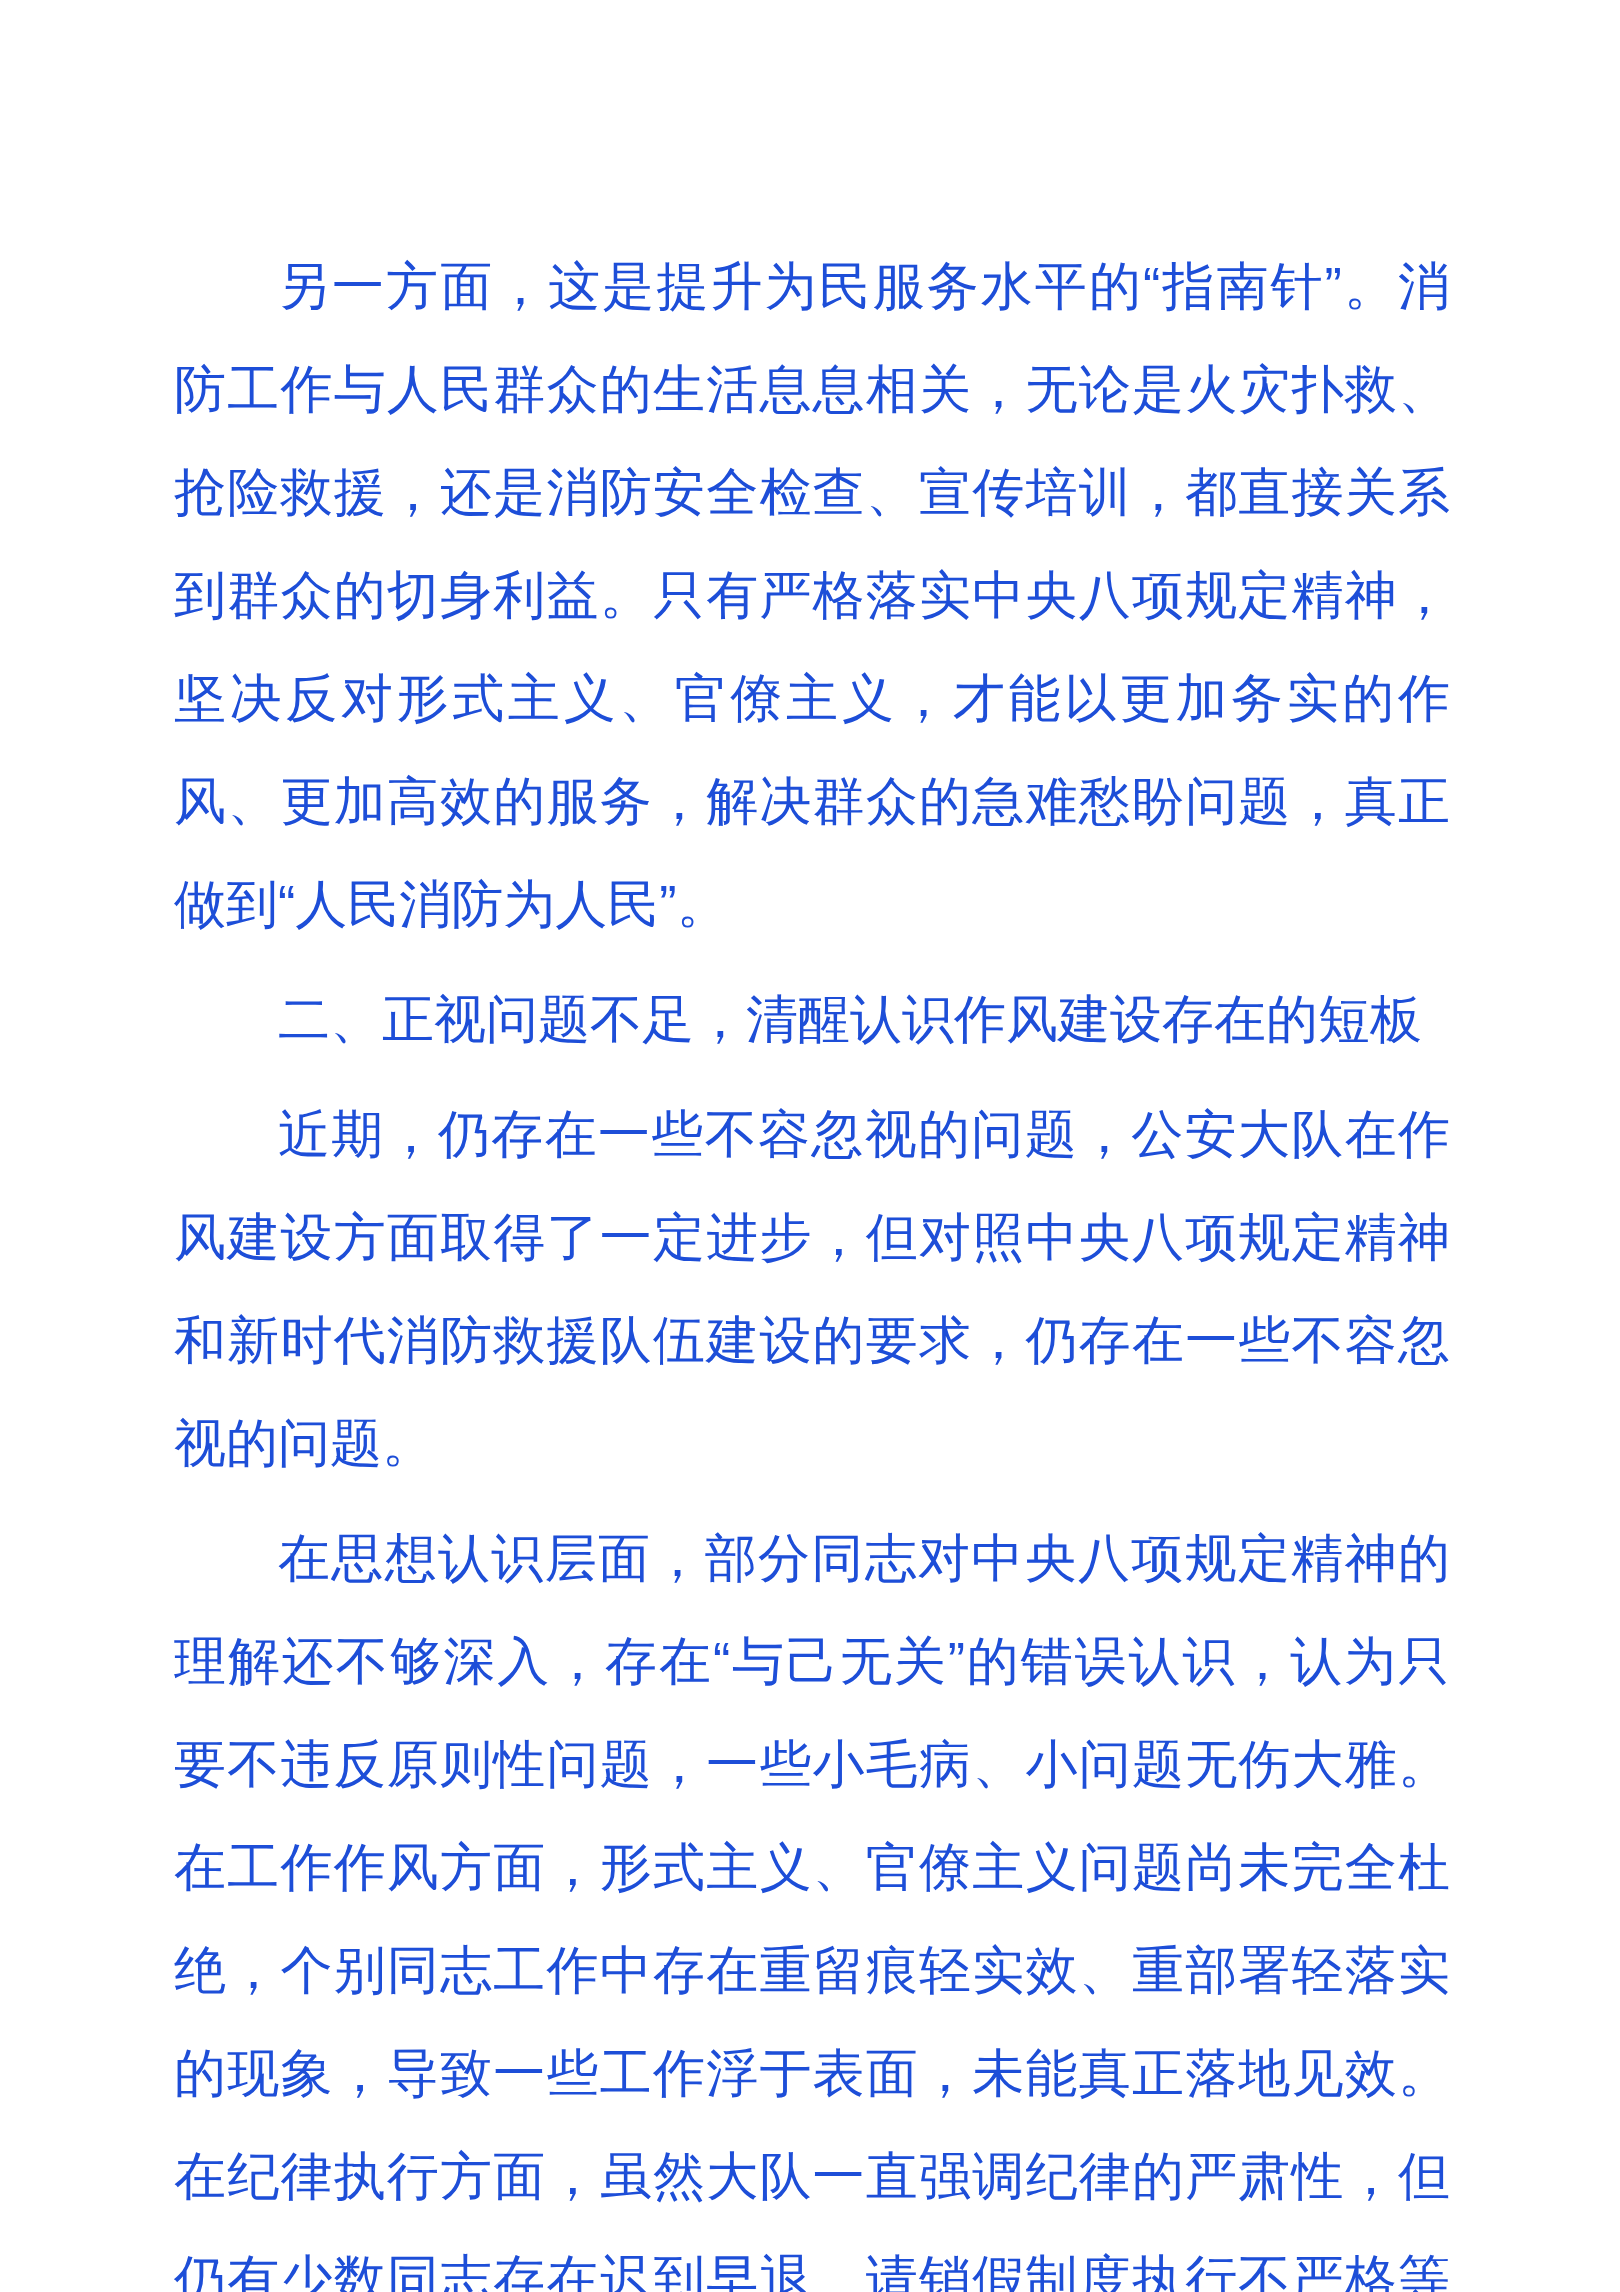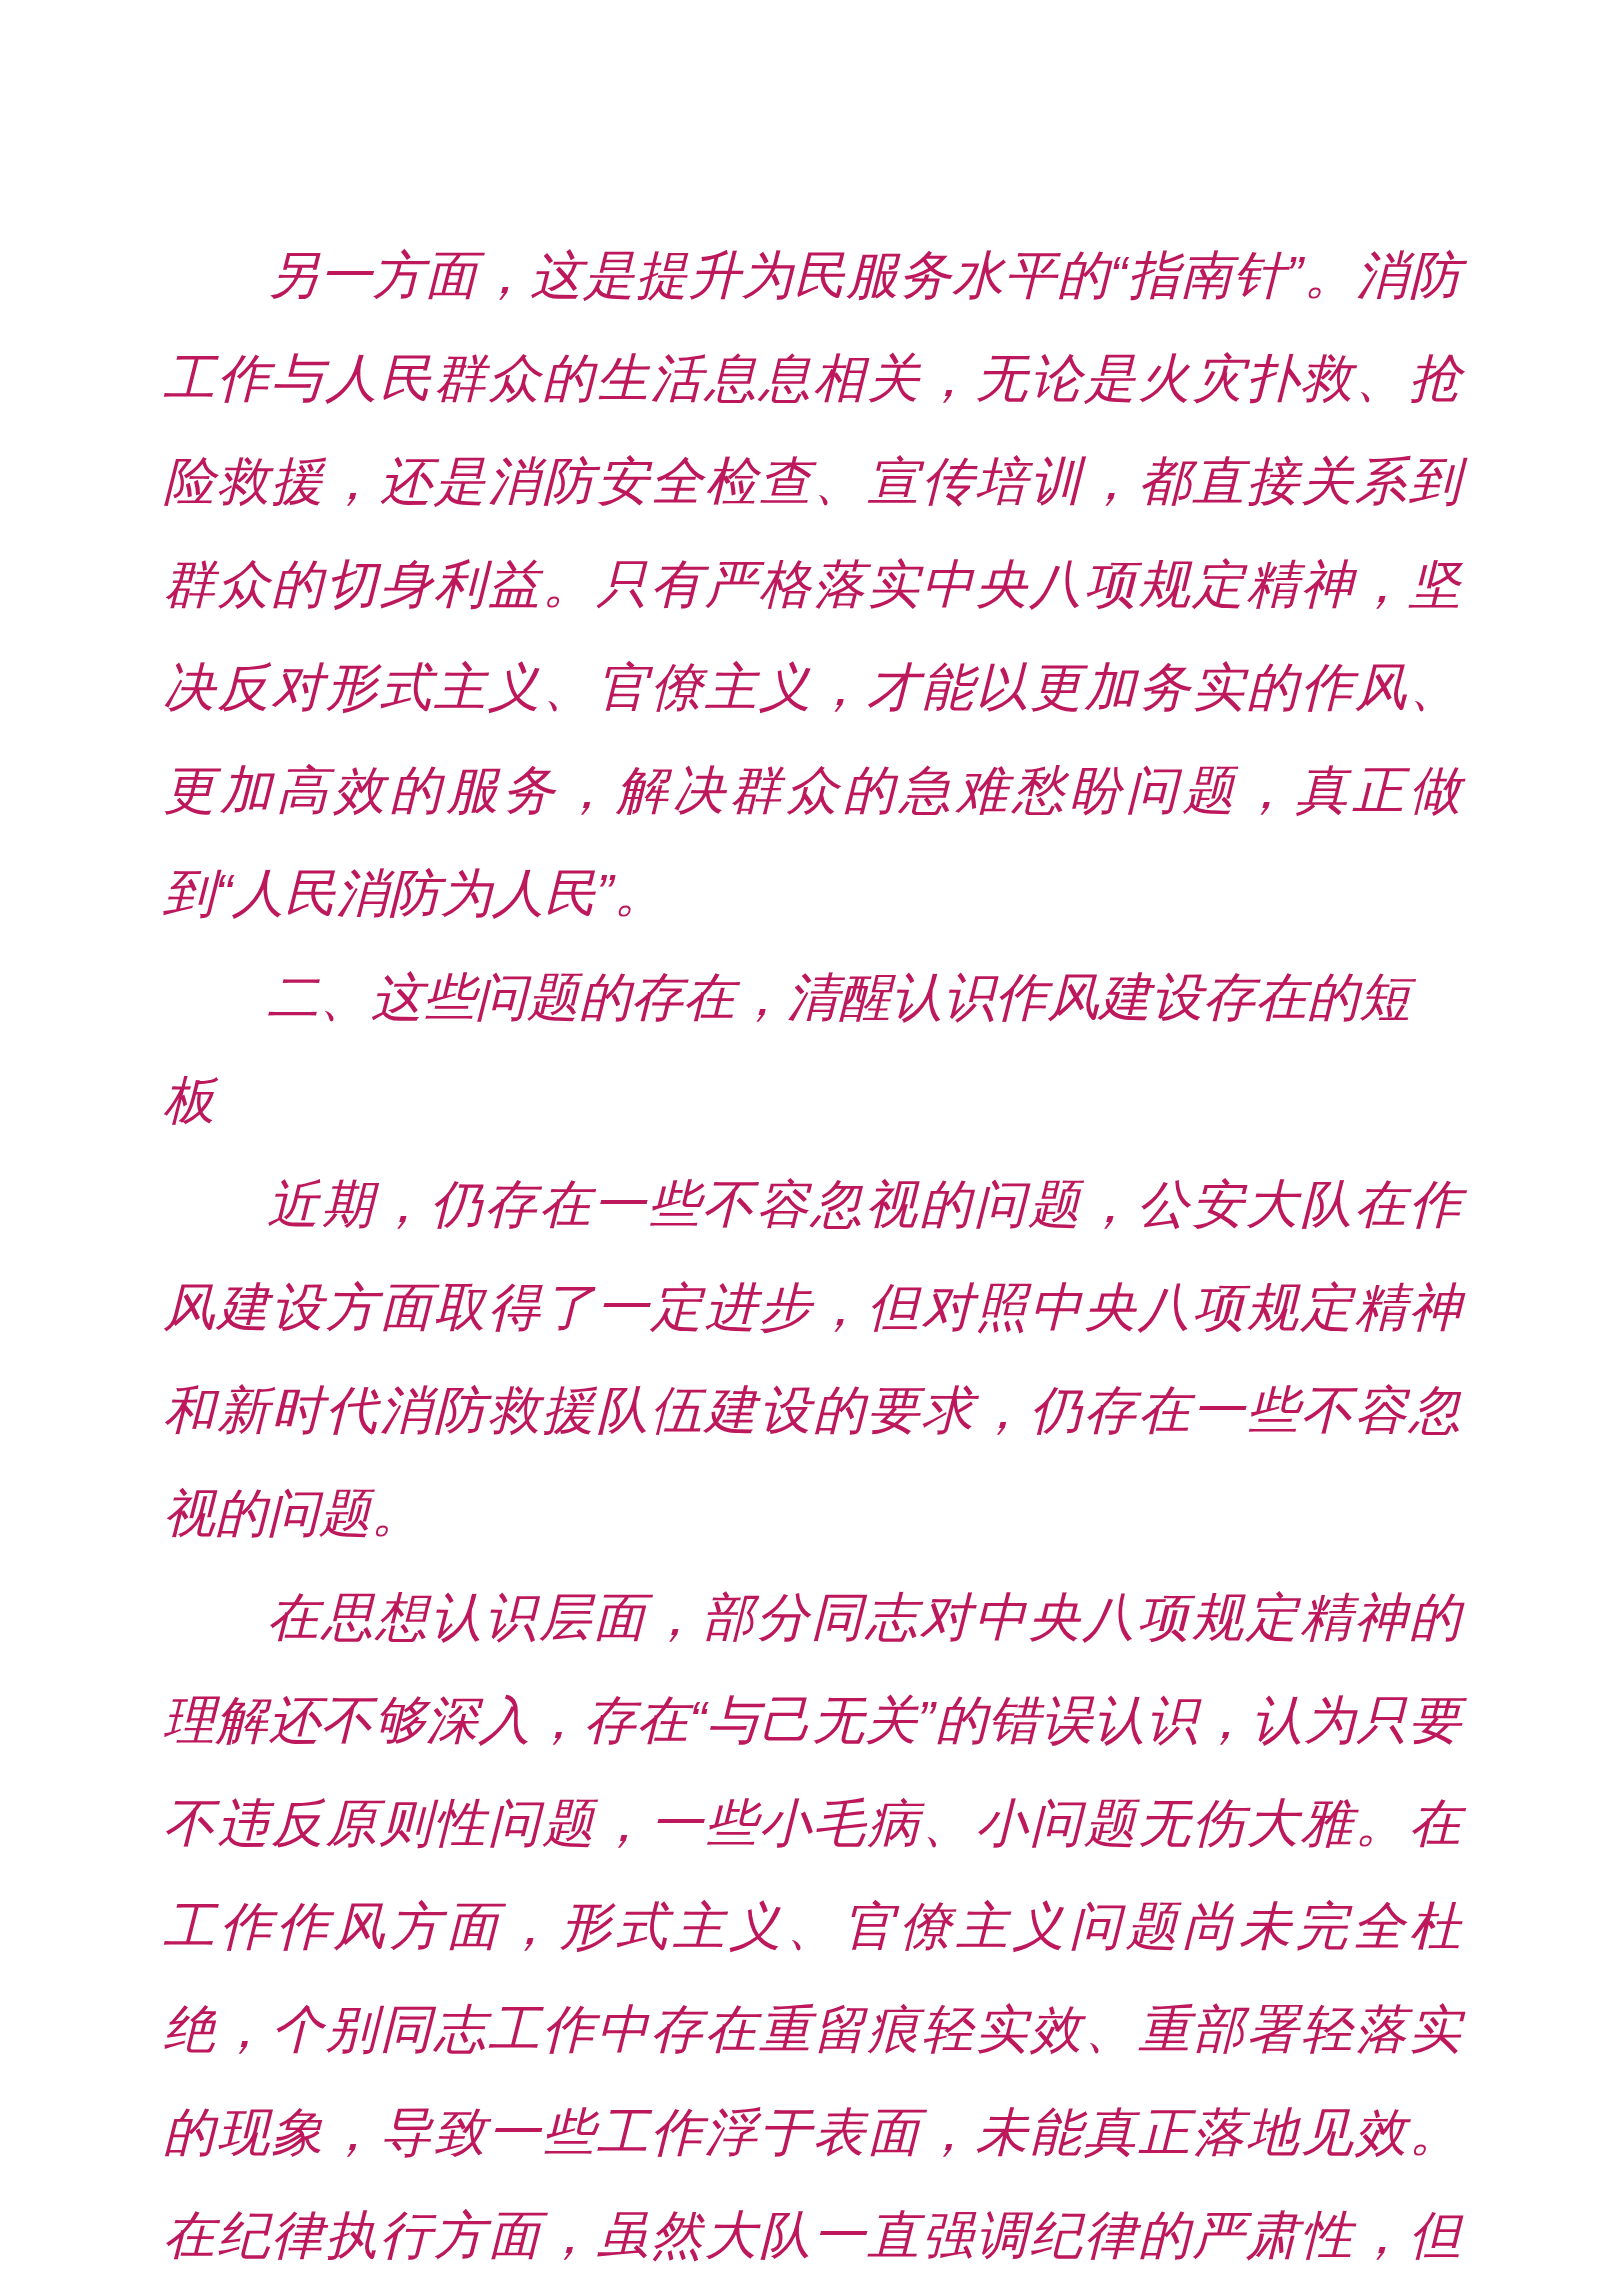--- a/index.html
+++ b/index.html
@@ -16,41 +16,40 @@
     font-family: "Liberation Sans", sans-serif;
   }
   .content {
     position: absolute;
     top: 223px;
     left: 162px;
     width: 1300px;
     color: #000000;
   }
   .para, .heading {
-    margin: 1px;
+    margin: 12px;
     padding: 0;
     font-size: 52px;
     font-weight: 400;
     line-height: 103px;
-    color: #be185d;
+    color: #1d4ed8;
     text-align: justify;
     text-justify: inter-ideograph;
     text-indent: 2em;
     word-break: break-all;
     overflow-wrap: break-word;
-    font-style: italic;
   }
   .heading {
     text-align: left;
   }
 </style>
 </head>
 <body>
 
 <div class="page">
   <div class="content">
     <p class="para">另一方面，这是提升为民服务水平的“指南针”。消防工作与人民群众的生活息息相关，无论是火灾扑救、抢险救援，还是消防安全检查、宣传培训，都直接关系到群众的切身利益。只有严格落实中央八项规定精神，坚决反对形式主义、官僚主义，才能以更加务实的作风、更加高效的服务，解决群众的急难愁盼问题，真正做到“人民消防为人民”。</p>
-    <h2 class="heading">二、这些问题的存在，清醒认识作风建设存在的短板</h2>
+    <h2 class="heading">二、正视问题不足，清醒认识作风建设存在的短板</h2>
     <p class="para">近期，仍存在一些不容忽视的问题，公安大队在作风建设方面取得了一定进步，但对照中央八项规定精神和新时代消防救援队伍建设的要求，仍存在一些不容忽视的问题。</p>
     <p class="para">在思想认识层面，部分同志对中央八项规定精神的理解还不够深入，存在“与己无关”的错误认识，认为只要不违反原则性问题，一些小毛病、小问题无伤大雅。在工作作风方面，形式主义、官僚主义问题尚未完全杜绝，个别同志工作中存在重留痕轻实效、重部署轻落实的现象，导致一些工作浮于表面，未能真正落地见效。在纪律执行方面，虽然大队一直强调纪律的严肃性，但仍有少数同志存在迟到早退、请销假制度执行不严格等问题，纪律意识有待进一步加强。这些问题的存在，不仅影响了队伍的形象和战斗力，也与中央八项规定精神的要求背道而驰，必须引起我们的高度重视，并采取有效措施加以解决。</p>
   </div>
 </div>
 
 
 </body></html>

